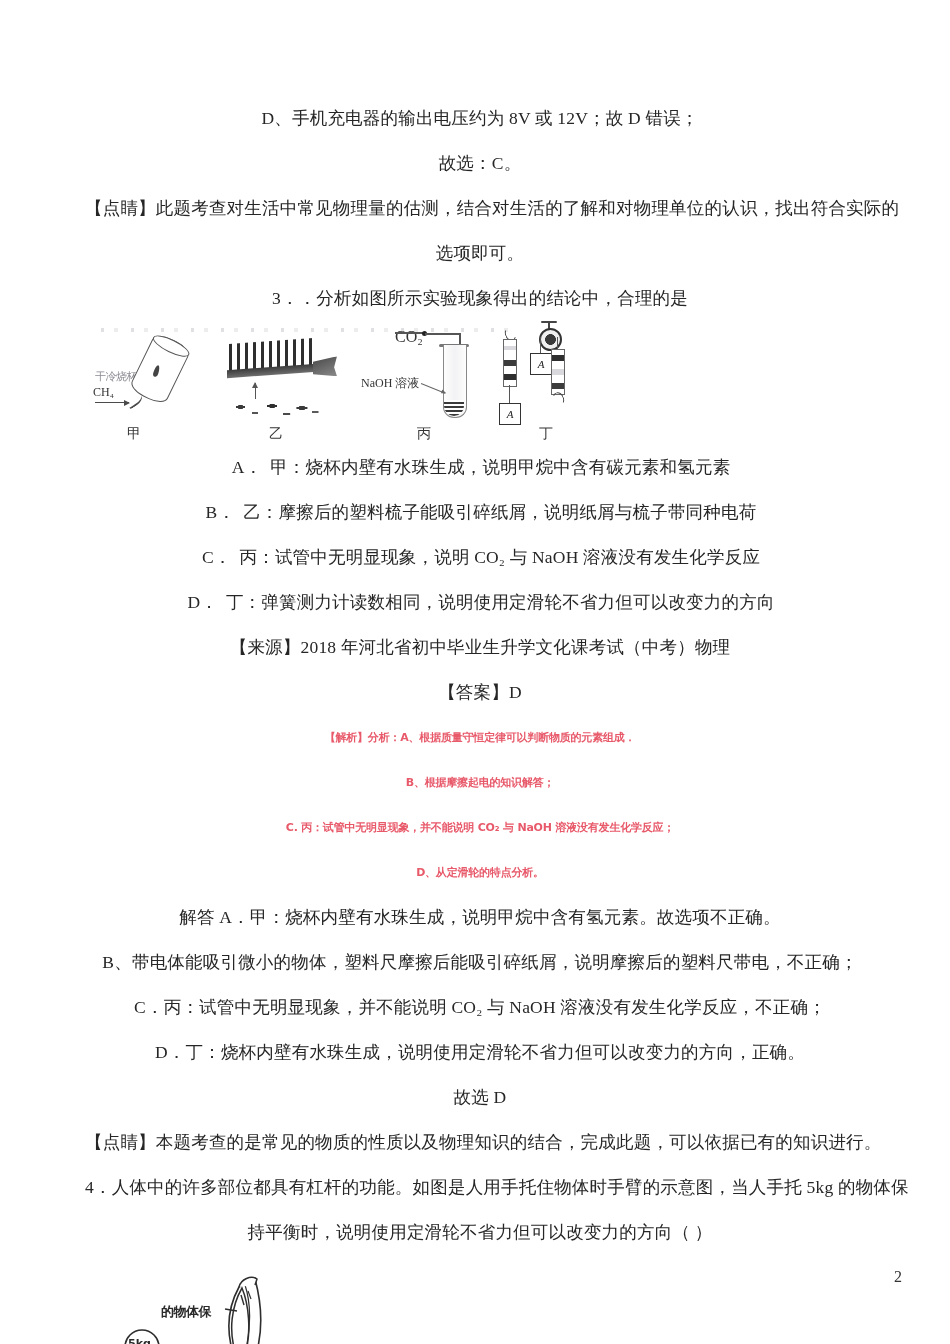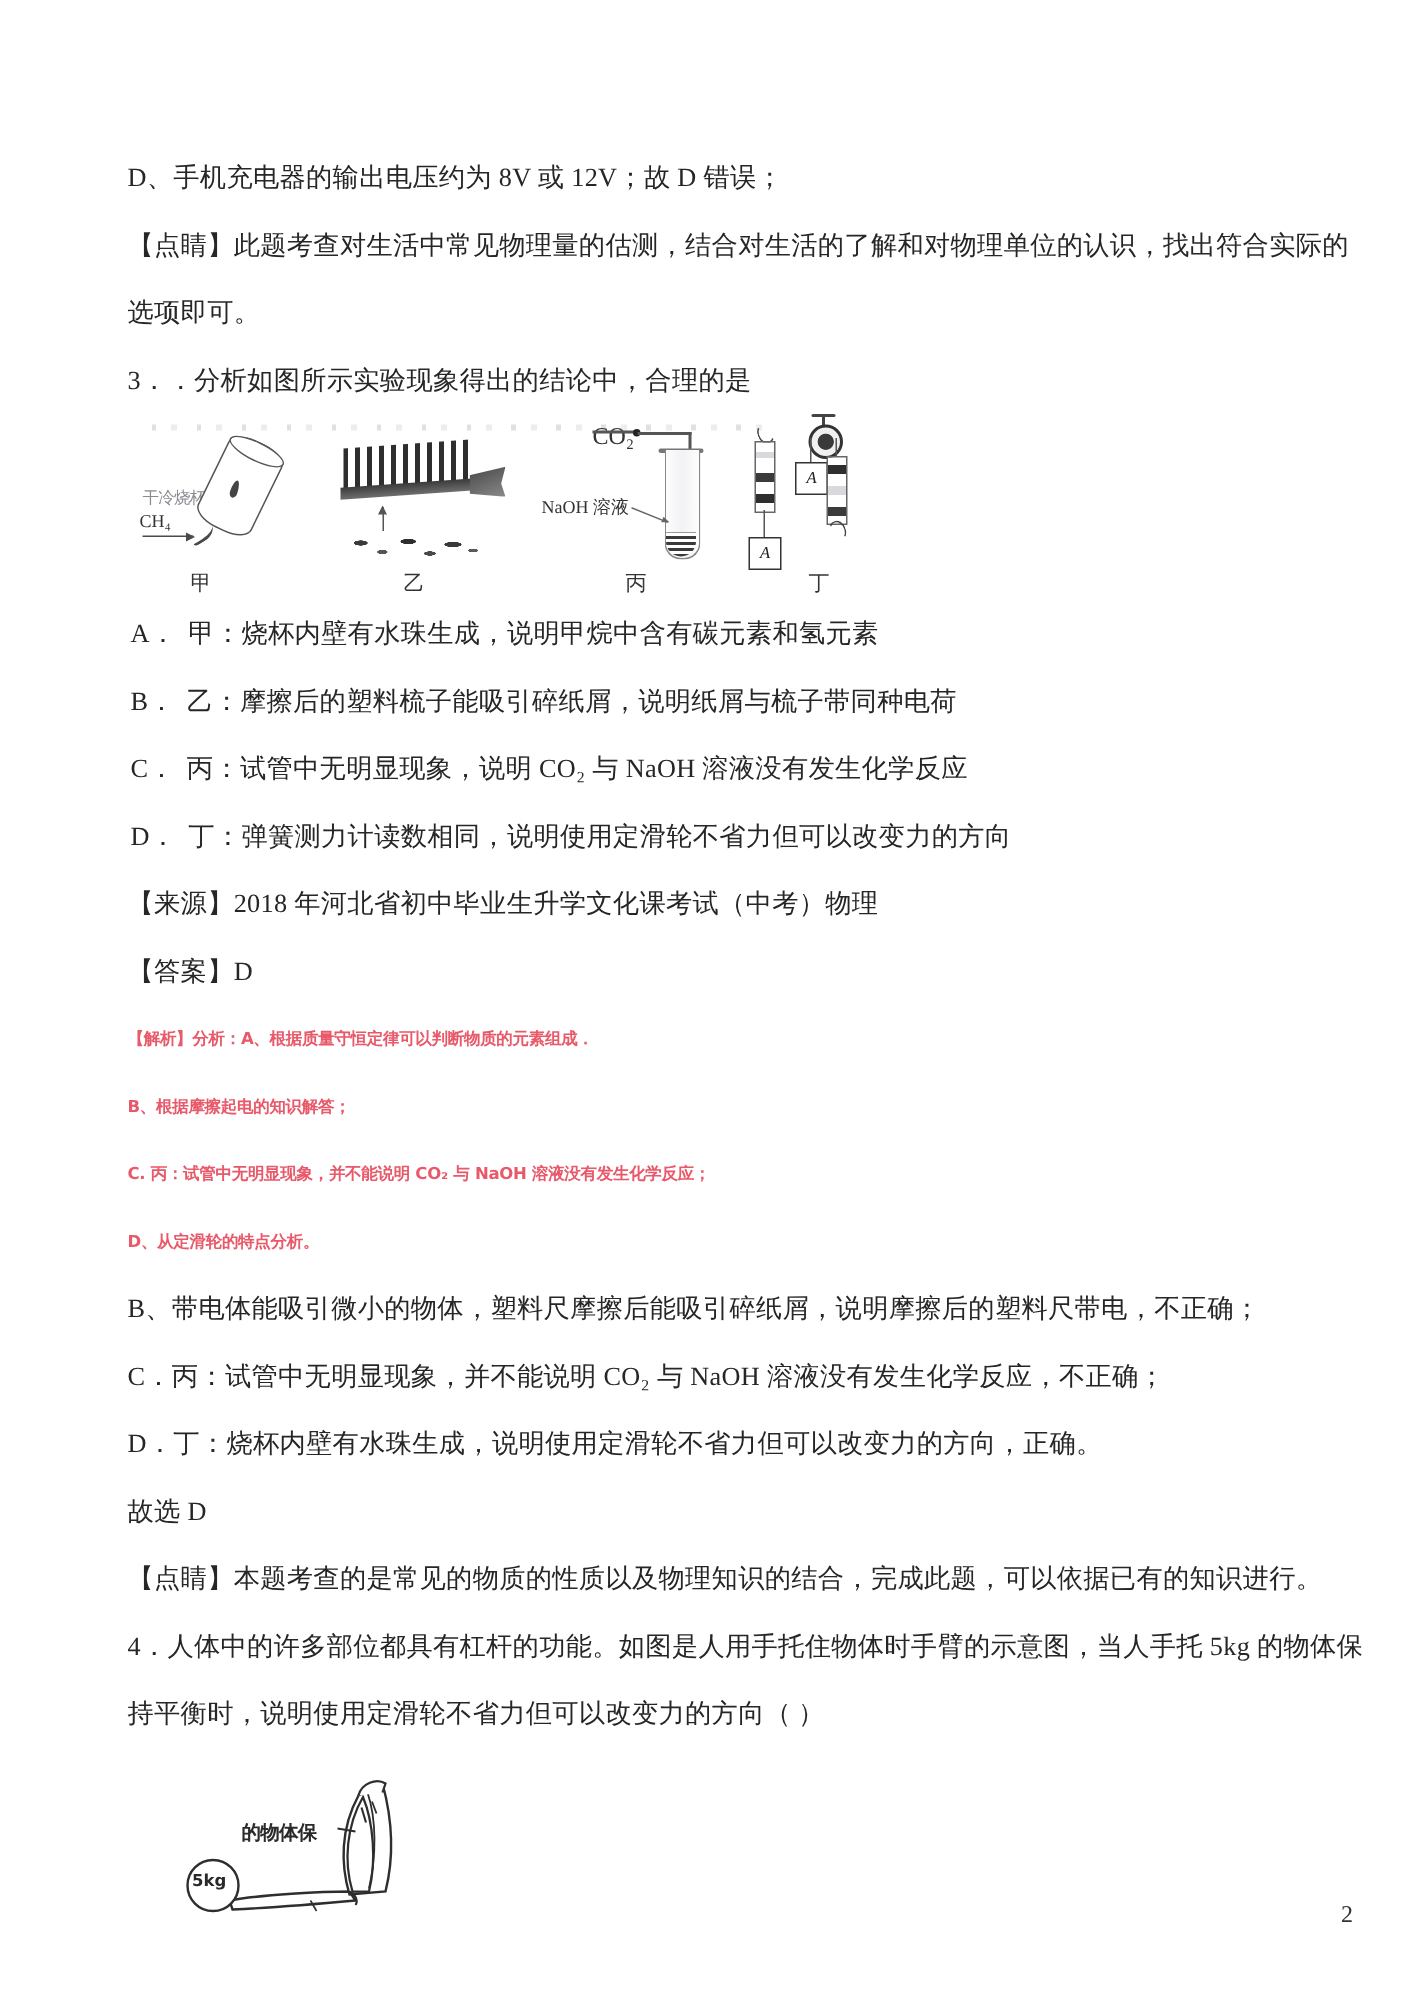--- a/index.html
+++ b/index.html
@@ -28,20 +28,21 @@
     left: 85px;
     top: 96px;
     width: 790px;
   }
   .line {
     font-size: 17.5px;
     line-height: 45px;
     letter-spacing: 0.2px;
     white-space: nowrap;
     color: #262626;
+    text-align: center;
   }
   .red {
     color: #e8596a;
     font-weight: bold;
     font-family: "DejaVu Sans", "Liberation Sans", sans-serif;
     font-size: 11px;
     letter-spacing: -0.2px;
   }
   .opt-indent { padding-left: 2px; }
 
@@ -323,20 +324,21 @@
   }
 </style>
 </head>
 <body>
 
 <div class="page">
 
   <div class="content">
 
     <div class="line">D、手机充电器的输出电压约为 8V 或 12V；故 D 错误；</div>
+    <div class="line">故选：C。</div>
     <div class="line">【点睛】此题考查对生活中常见物理量的估测，结合对生活的了解和对物理单位的认识，找出符合实际的</div>
     <div class="line">选项即可。</div>
 
     <div class="line">3．．分析如图所示实验现象得出的结论中，合理的是</div>
 
     <div class="fig-exp">
       <div class="scan-noise"></div>
 
       <div class="panel p-jia">
         <div class="beaker-txt">干冷烧杯</div>
@@ -404,20 +406,21 @@
     </div>
 
     <div class="line">【来源】2018 年河北省初中毕业生升学文化课考试（中考）物理</div>
     <div class="line">【答案】D</div>
 
     <div class="line red">【解析】分析：A、根据质量守恒定律可以判断物质的元素组成．</div>
     <div class="line red">B、根据摩擦起电的知识解答；</div>
     <div class="line red">C. 丙：试管中无明显现象，并不能说明 CO₂ 与 NaOH 溶液没有发生化学反应；</div>
     <div class="line red">D、从定滑轮的特点分析。</div>
 
+    <div class="line">解答 A．甲：烧杯内壁有水珠生成，说明甲烷中含有氢元素。故选项不正确。</div>
     <div class="line">B、带电体能吸引微小的物体，塑料尺摩擦后能吸引碎纸屑，说明摩擦后的塑料尺带电，不正确；</div>
     <div class="line">C．丙：试管中无明显现象，并不能说明 CO₂ 与 NaOH 溶液没有发生化学反应，不正确；</div>
     <div class="line">D．丁：烧杯内壁有水珠生成，说明使用定滑轮不省力但可以改变力的方向，正确。</div>
 
     <div class="line">故选 D</div>
     <div class="line">【点睛】本题考查的是常见的物质的性质以及物理知识的结合，完成此题，可以依据已有的知识进行。</div>
 
     <div class="line">4．人体中的许多部位都具有杠杆的功能。如图是人用手托住物体时手臂的示意图，当人手托 5kg 的物体保</div>
     <div class="line">持平衡时，说明使用定滑轮不省力但可以改变力的方向（        ）</div>
 

